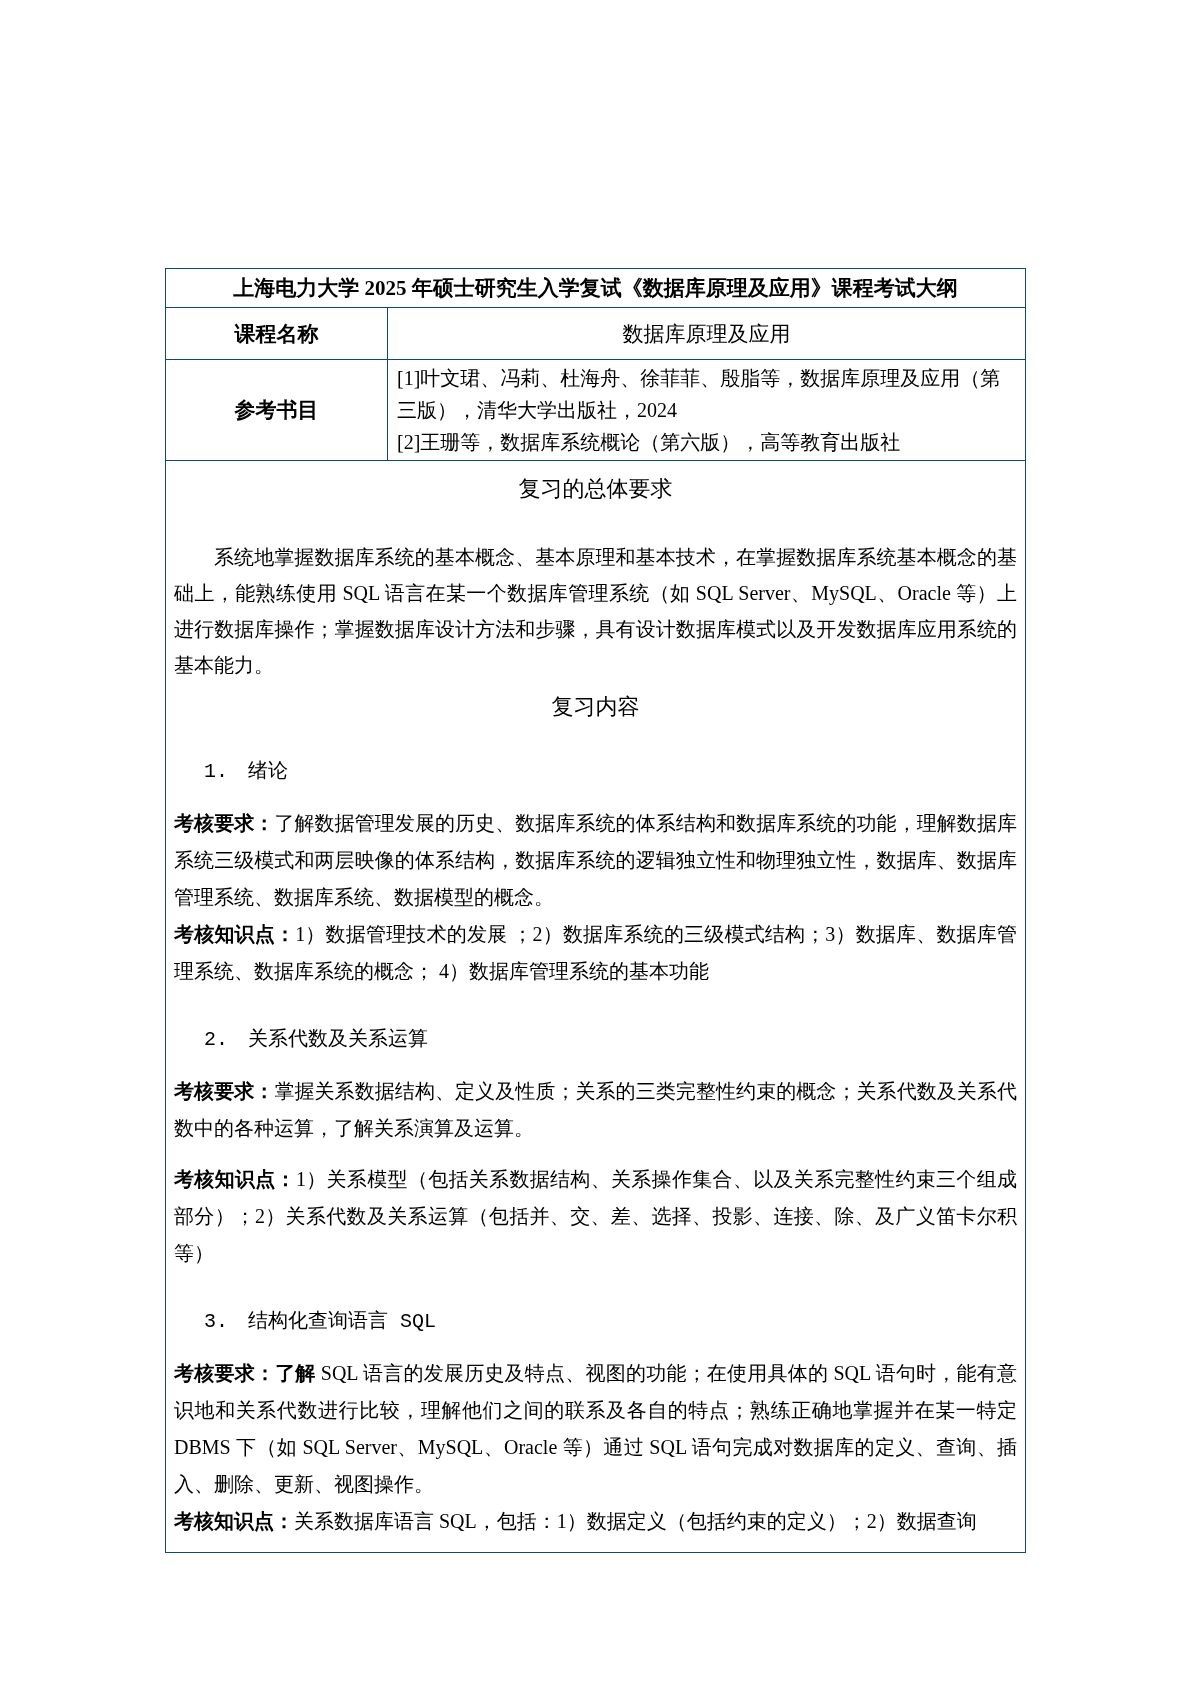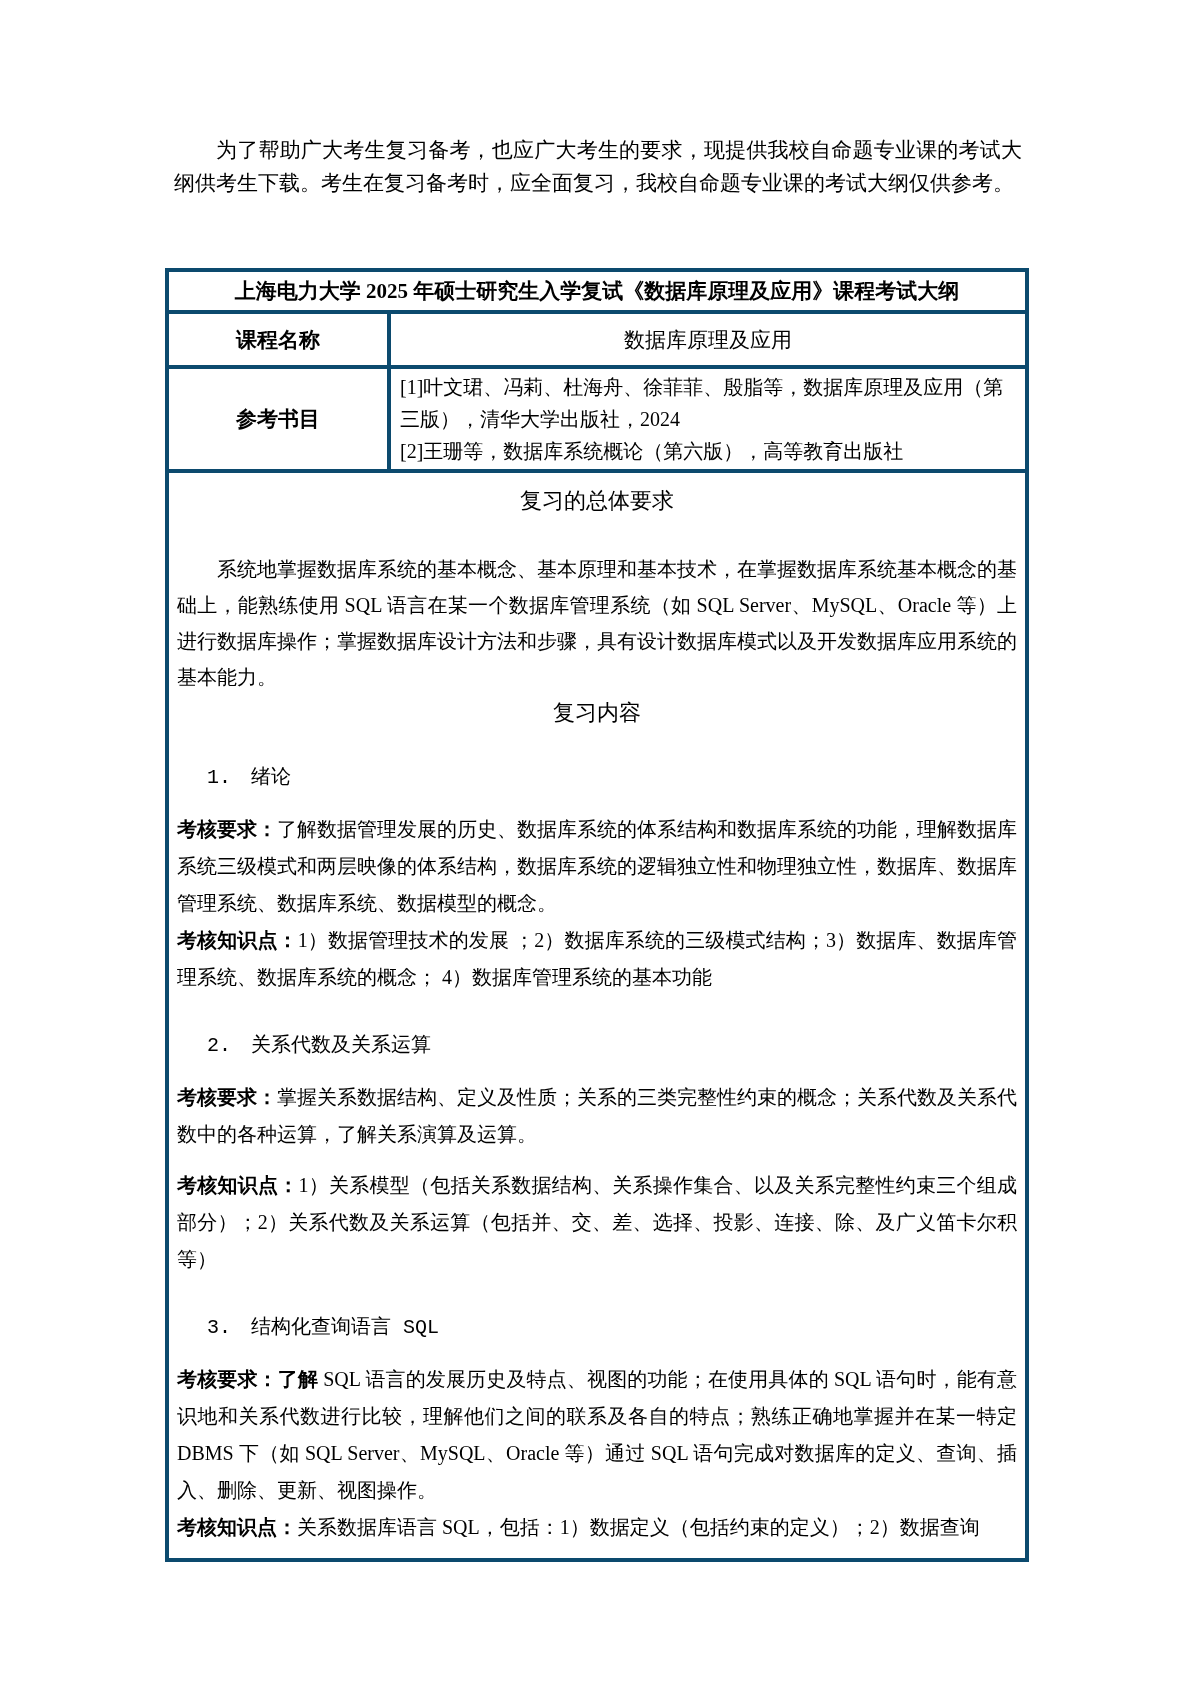--- a/index.html
+++ b/index.html
@@ -25,21 +25,21 @@
     margin: 0;
   }
   .doc-table {
     position: absolute;
     left: 165px;
     top: 268px;
     width: 860px;
     border-collapse: collapse;
     table-layout: fixed;
   }
-  .doc-table td { border: 4px solid #0c4a6e; }
+  .doc-table td { border: 1px solid #0c4a6e; }
   .title-cell {
     height: 34px;
     text-align: center;
     vertical-align: middle;
     font-weight: bold;
     font-size: 21px;
     padding: 2px 4px;
   }
   .label-cell {
     text-align: center;
@@ -77,21 +77,21 @@
     margin: 8px 0 0 0;
     line-height: 31px;
   }
   .overall-para {
     margin: 35px 0 0 0;
     font-size: 20px;
     line-height: 36px;
     text-indent: 40px;
     text-align: justify;
   }
-  .content-heading { margin-top: 2px; }
+  .content-heading { margin-top: 8px; }
   .section-head {
     margin: 31px 0 15px 0;
     padding-left: 30px;
     font-size: 20px;
     line-height: 37px;
     font-family: Liberation Mono, monospace;
   }
   .sec-num { display: inline-block; width: 44px; }
   .para {
     margin: 0;
@@ -100,21 +100,20 @@
     text-align: justify;
   }
   .para b { font-weight: bold; }
   .points.spaced { margin-top: 14px; }
 </style>
 </head>
 <body>
 
 <div class="page">
 
-  <p class="intro">为了帮助广大考生复习备考，也应广大考生的要求，现提供我校自命题专业课的考试大纲供考生下载。考生在复习备考时，应全面复习，我校自命题专业课的考试大纲仅供参考。</p>
 
   <table class="doc-table">
     <colgroup>
       <col style="width:222px">
       <col style="width:638px">
     </colgroup>
     <tbody>
       <tr>
         <td class="title-cell" colspan="2">上海电力大学 2025 年硕士研究生入学复试《数据库原理及应用》课程考试大纲</td>
       </tr>

